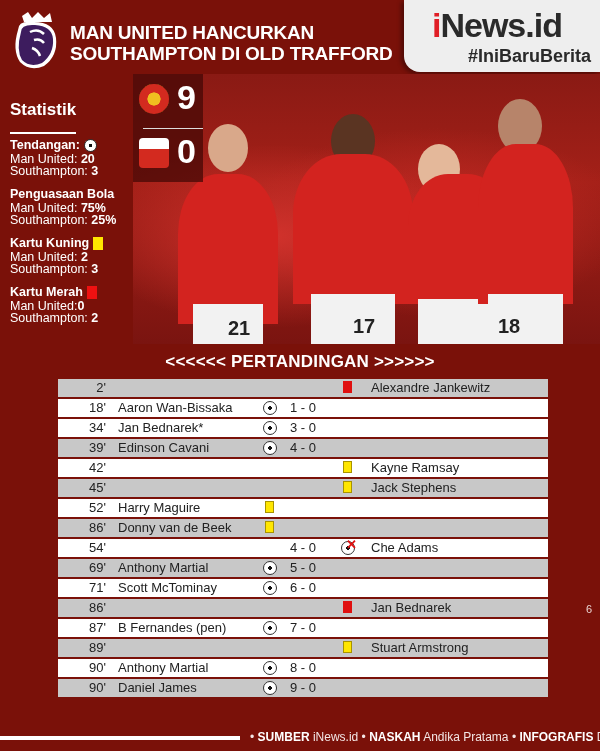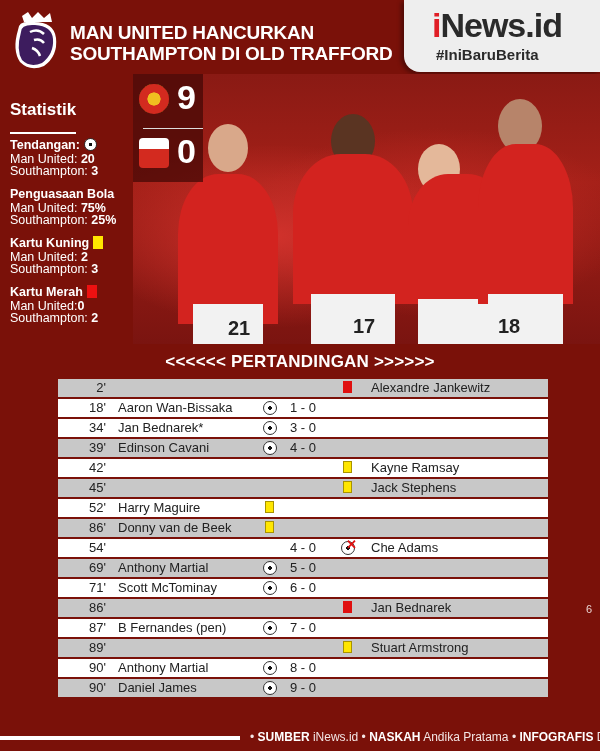--- a/index.html
+++ b/index.html
@@ -25,32 +25,32 @@
       position: absolute; left: 404px; top: 0; width: 196px; height: 72px;
       background: #eeeeee; border-bottom-left-radius: 16px;
       box-shadow: -3px 2px 4px rgba(0,0,0,0.35);
     }
     .brand-name {
       position: absolute; left: 28px; top: 6px;
       font-weight: bold; font-size: 34px; color: #2a2a2a; letter-spacing: -1px;
     }
     .brand-name .i { color: #e01e26; }
     .brand-tag {
-      position: absolute; left: 32px; top: 46px;
-      font-size: 15px; color: #2a2a2a; font-weight: bold;
+      position: absolute; left: 64px; top: 46px;
+      font-size: 18px; color: #2a2a2a; font-weight: bold;
     }
 
     
     .stats { position: absolute; left: 10px; top: 100px; width: 125px; }
     .stats-title {
       font-weight: bold; font-size: 17px; display: inline-block;
       border-bottom: 2px solid #fff; padding-bottom: 12px; margin-bottom: 4px;
     }
     .stat-block { margin-bottom: 10px; }
-    .stat-head { font-weight: bold; font-size: 12.5px; line-height: 15px; display: flex; gap: 4px; }
+    .stat-head { font-weight: bold; font-size: 12.5px; line-height: 15px; display: flex; align-items: center; gap: 4px; }
     .stat-line { font-size: 12.5px; line-height: 12px; }
     .stat-line b { font-weight: bold; }
     .ycard { display: inline-block; width: 10px; height: 13px; background: #ffe600; }
     .rcard { display: inline-block; width: 10px; height: 13px; background: #ee1111; }
 
     
     .photo {
       position: absolute; left: 133px; top: 74px; width: 467px; height: 270px;
       background:
         radial-gradient(ellipse at 30% 60%, #d1322c 0%, rgba(0,0,0,0) 40%),

